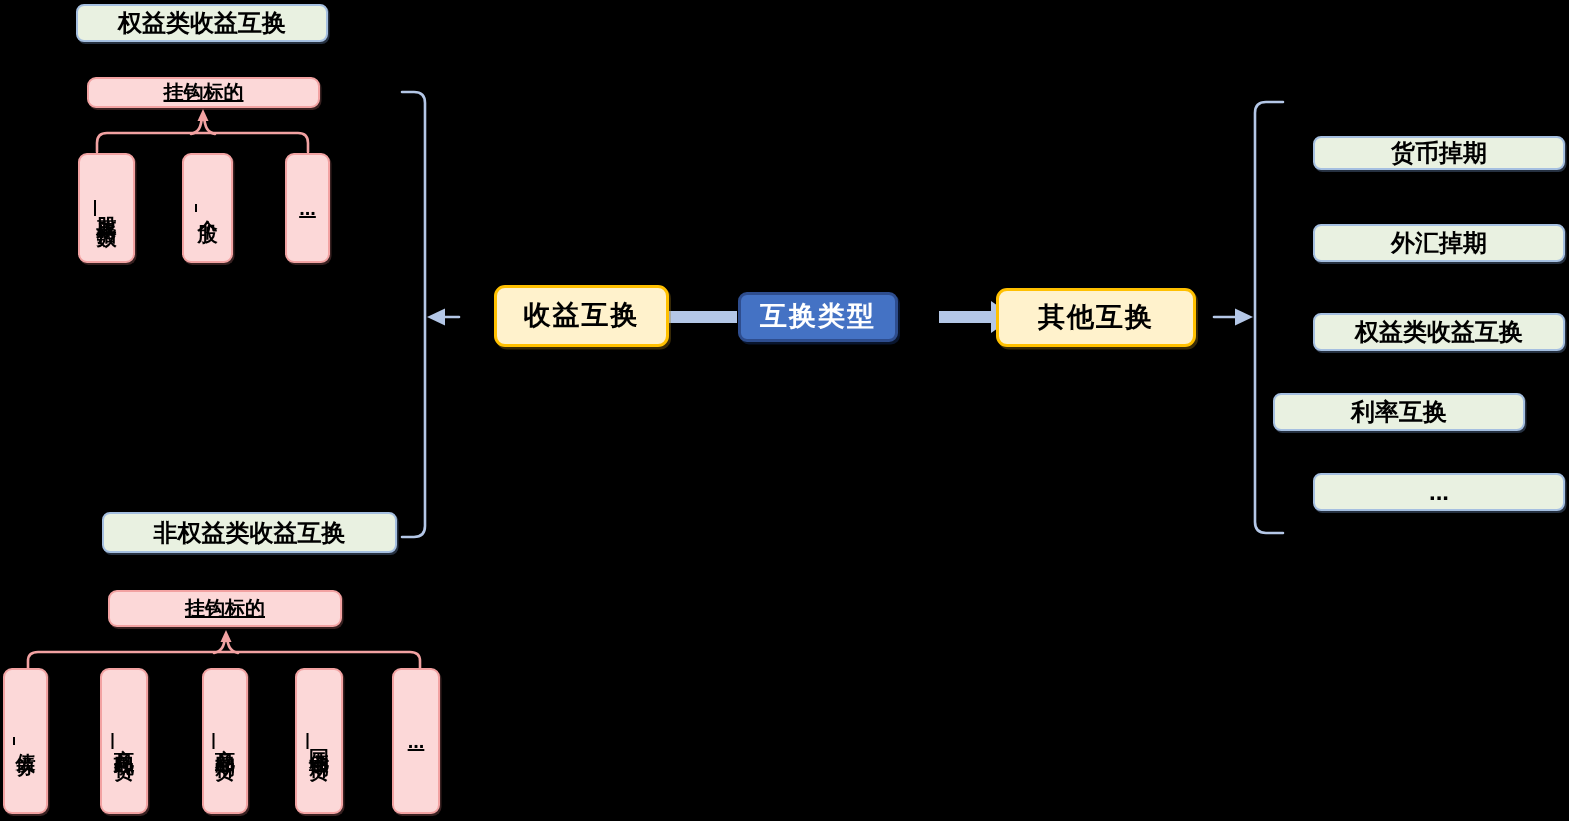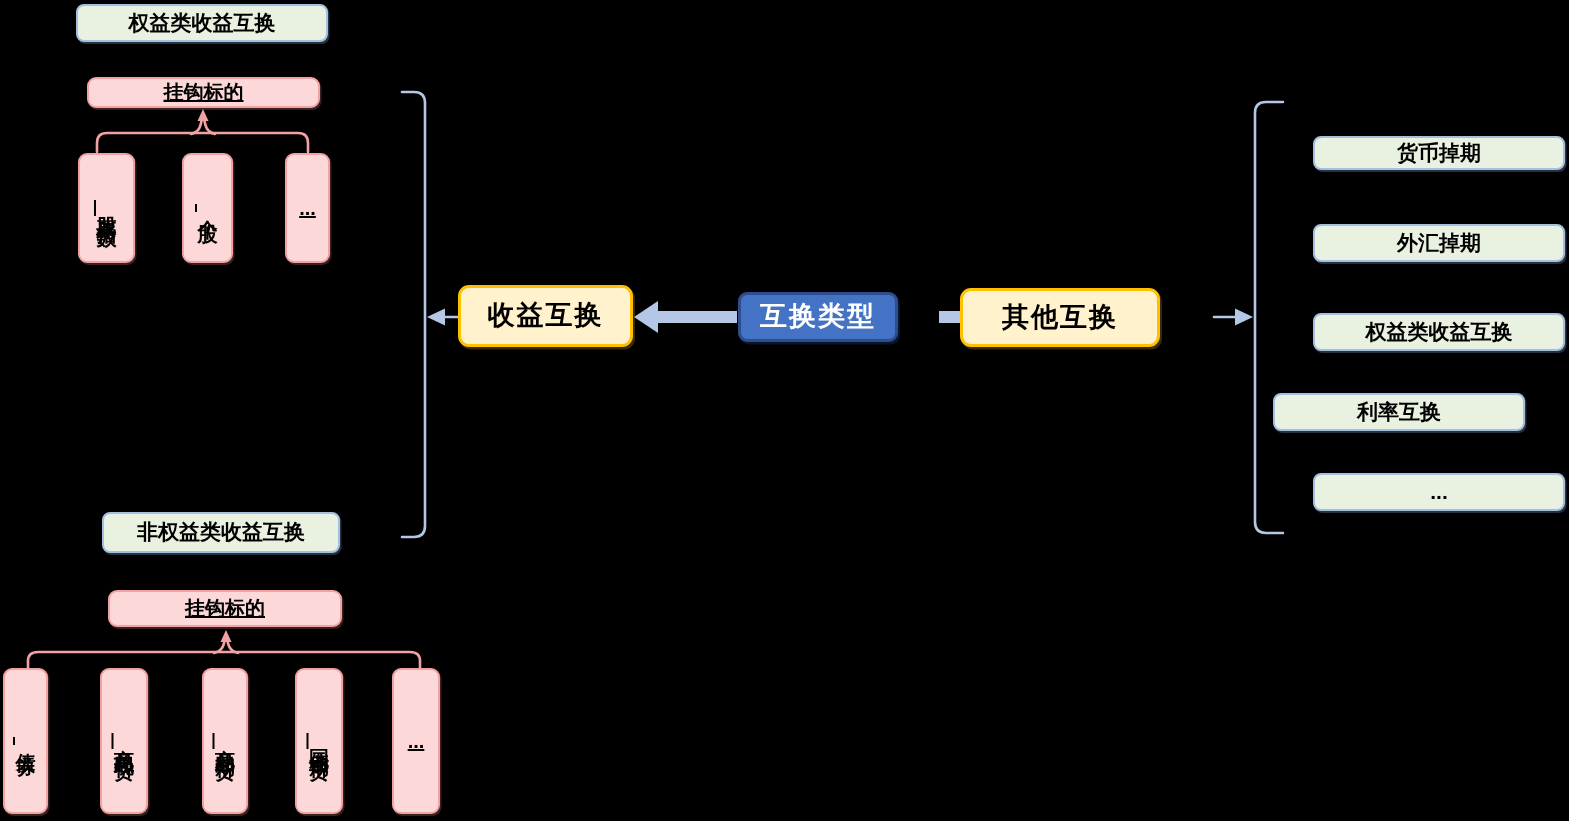--- a/index.html
+++ b/index.html
@@ -18,35 +18,36 @@
 
   .node{
     position:absolute;box-sizing:border-box;
     display:flex;align-items:center;justify-content:center;
     font-weight:bold;color:var(--node_text,#000);
     text-align:center;line-height:1.15;
   }
   .green{
     background:var(--green_fill,#E9F1E1);
     border:2.5px solid var(--green_border,#A5BFE0);
-    border-radius:8px;font-size:21px;
+    border-radius:8px;font-size:24px;
     box-shadow:1.5px 2px 0 rgba(110,140,185,.35);
   }
   .pink{
     background:var(--pink_fill,#FCD8D8);
     border:2.5px solid var(--pink_border,#F2A2A2);
     border-radius:9px;font-size:20px;
     box-shadow:1.5px 2px 0 rgba(200,120,120,.28);
     text-decoration:underline;
   }
   .yellow{
     background:var(--yellow_fill,#FFF2CC);
     border:3px solid var(--yellow_border,#FFC000);
     border-radius:11px;font-size:27px;letter-spacing:2px;
     box-shadow:2px 2.5px 0 rgba(160,120,20,.35);
+    margin-left:36px;
   }
   .blue{
     background:var(--blue_fill,#4472C4);
     border:3px solid var(--blue_border,#2E4D8E);
     border-radius:9px;font-size:27px;letter-spacing:2px;
     color:var(--center_text,#fff);
     box-shadow:2px 2.5px 0 rgba(15,35,75,.6);
   }
   .v-label{
     writing-mode:vertical-rl;
@@ -102,21 +103,21 @@
     <span class="v-label">个股</span>
   </div>
   <div class="node pink" style="left:285px;top:153px;width:45px;height:110px">
     <span class="v-label dots">...</span>
   </div>
 
   <div class="node yellow" style="left:458px;top:285px;width:175px;height:62px">收益互换</div>
   <div class="node blue" style="left:738px;top:292px;width:160px;height:50px">互换类型</div>
   <div class="node yellow" style="left:960px;top:288px;width:200px;height:59px">其他互换</div>
 
-  <div class="node green" style="left:102px;top:512px;width:238px;height:41px">非权益类收益互换</div>
+  <div class="node green" style="left:102px;top:512px;width:295px;height:41px">非权益类收益互换</div>
   <div class="node pink" style="left:108px;top:590px;width:234px;height:37px">挂钩标的</div>
   <div class="node pink" style="left:3px;top:668px;width:45px;height:146px">
     <span class="v-label">债券</span>
   </div>
   <div class="node pink" style="left:100px;top:668px;width:48px;height:146px">
     <span class="v-label">商品现货</span>
   </div>
   <div class="node pink" style="left:202px;top:668px;width:46px;height:146px">
     <span class="v-label">商品期货</span>
   </div>

